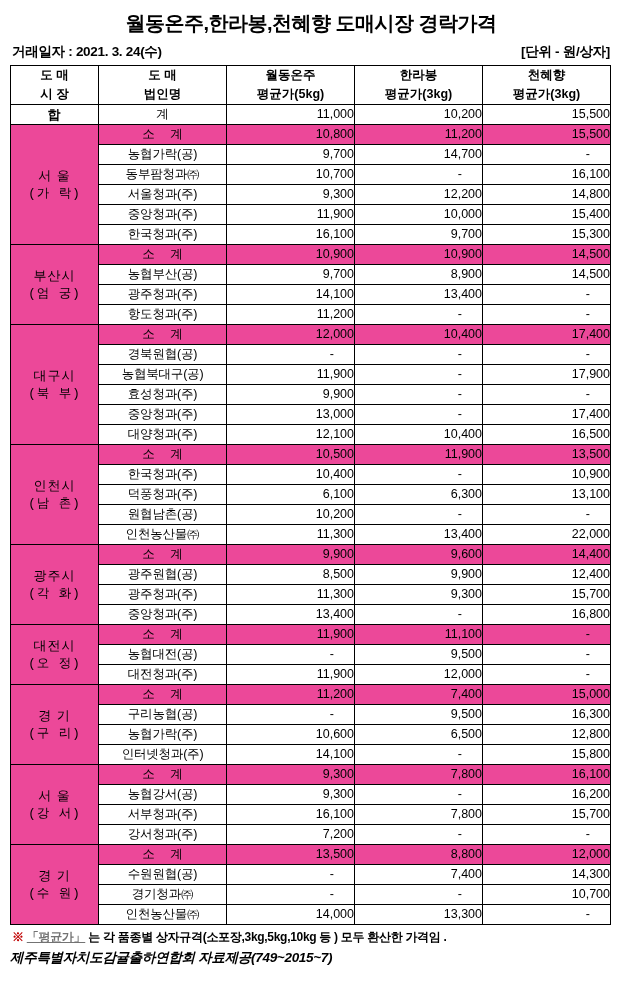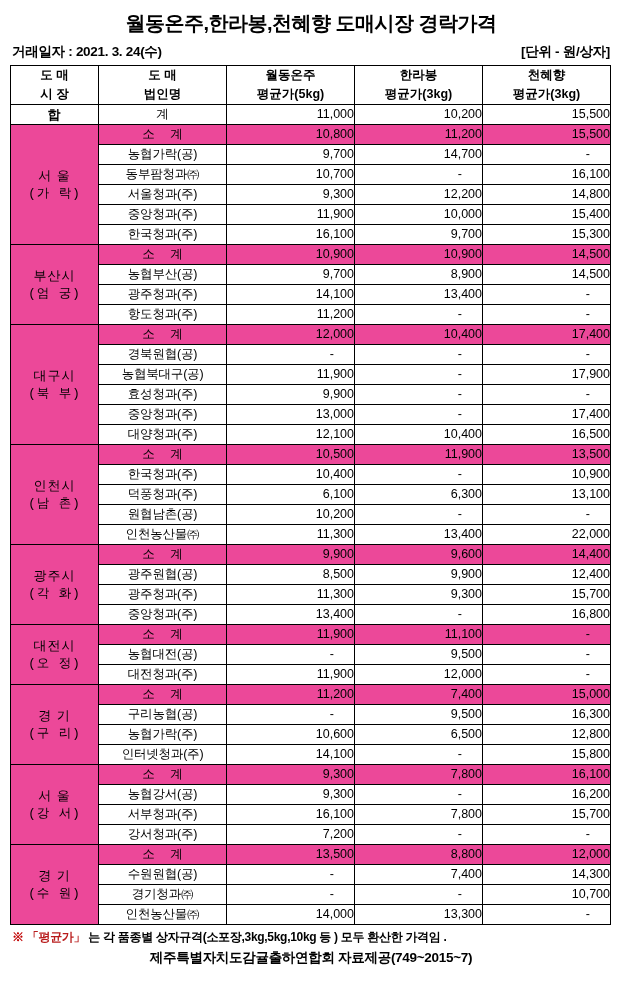--- a/index.html
+++ b/index.html
@@ -117,27 +117,28 @@
   }
 
   .footnote {
     margin-top: 4px;
     font-size: 12px;
     font-weight: bold;
     letter-spacing: -0.3px;
     padding-left: 2px;
   }
   .footnote .star { color: #c00000; font-weight: bold; }
-  .footnote .blue { color: #b91c1c; }
+  .footnote .blue { color: #737373; text-decoration: underline; }
   .provider {
     margin-top: 3px;
-    text-align: center;
+    text-align: left;
     font-size: 13.5px;
     font-weight: bold;
     letter-spacing: -0.3px;
+    font-style: italic;
   }
 </style>
 </head>
 <body>
 
 <div class="page">
 
   <div class="title">월동온주,한라봉,천혜향 도매시장 경락가격</div>
 
   <div class="meta-row">

